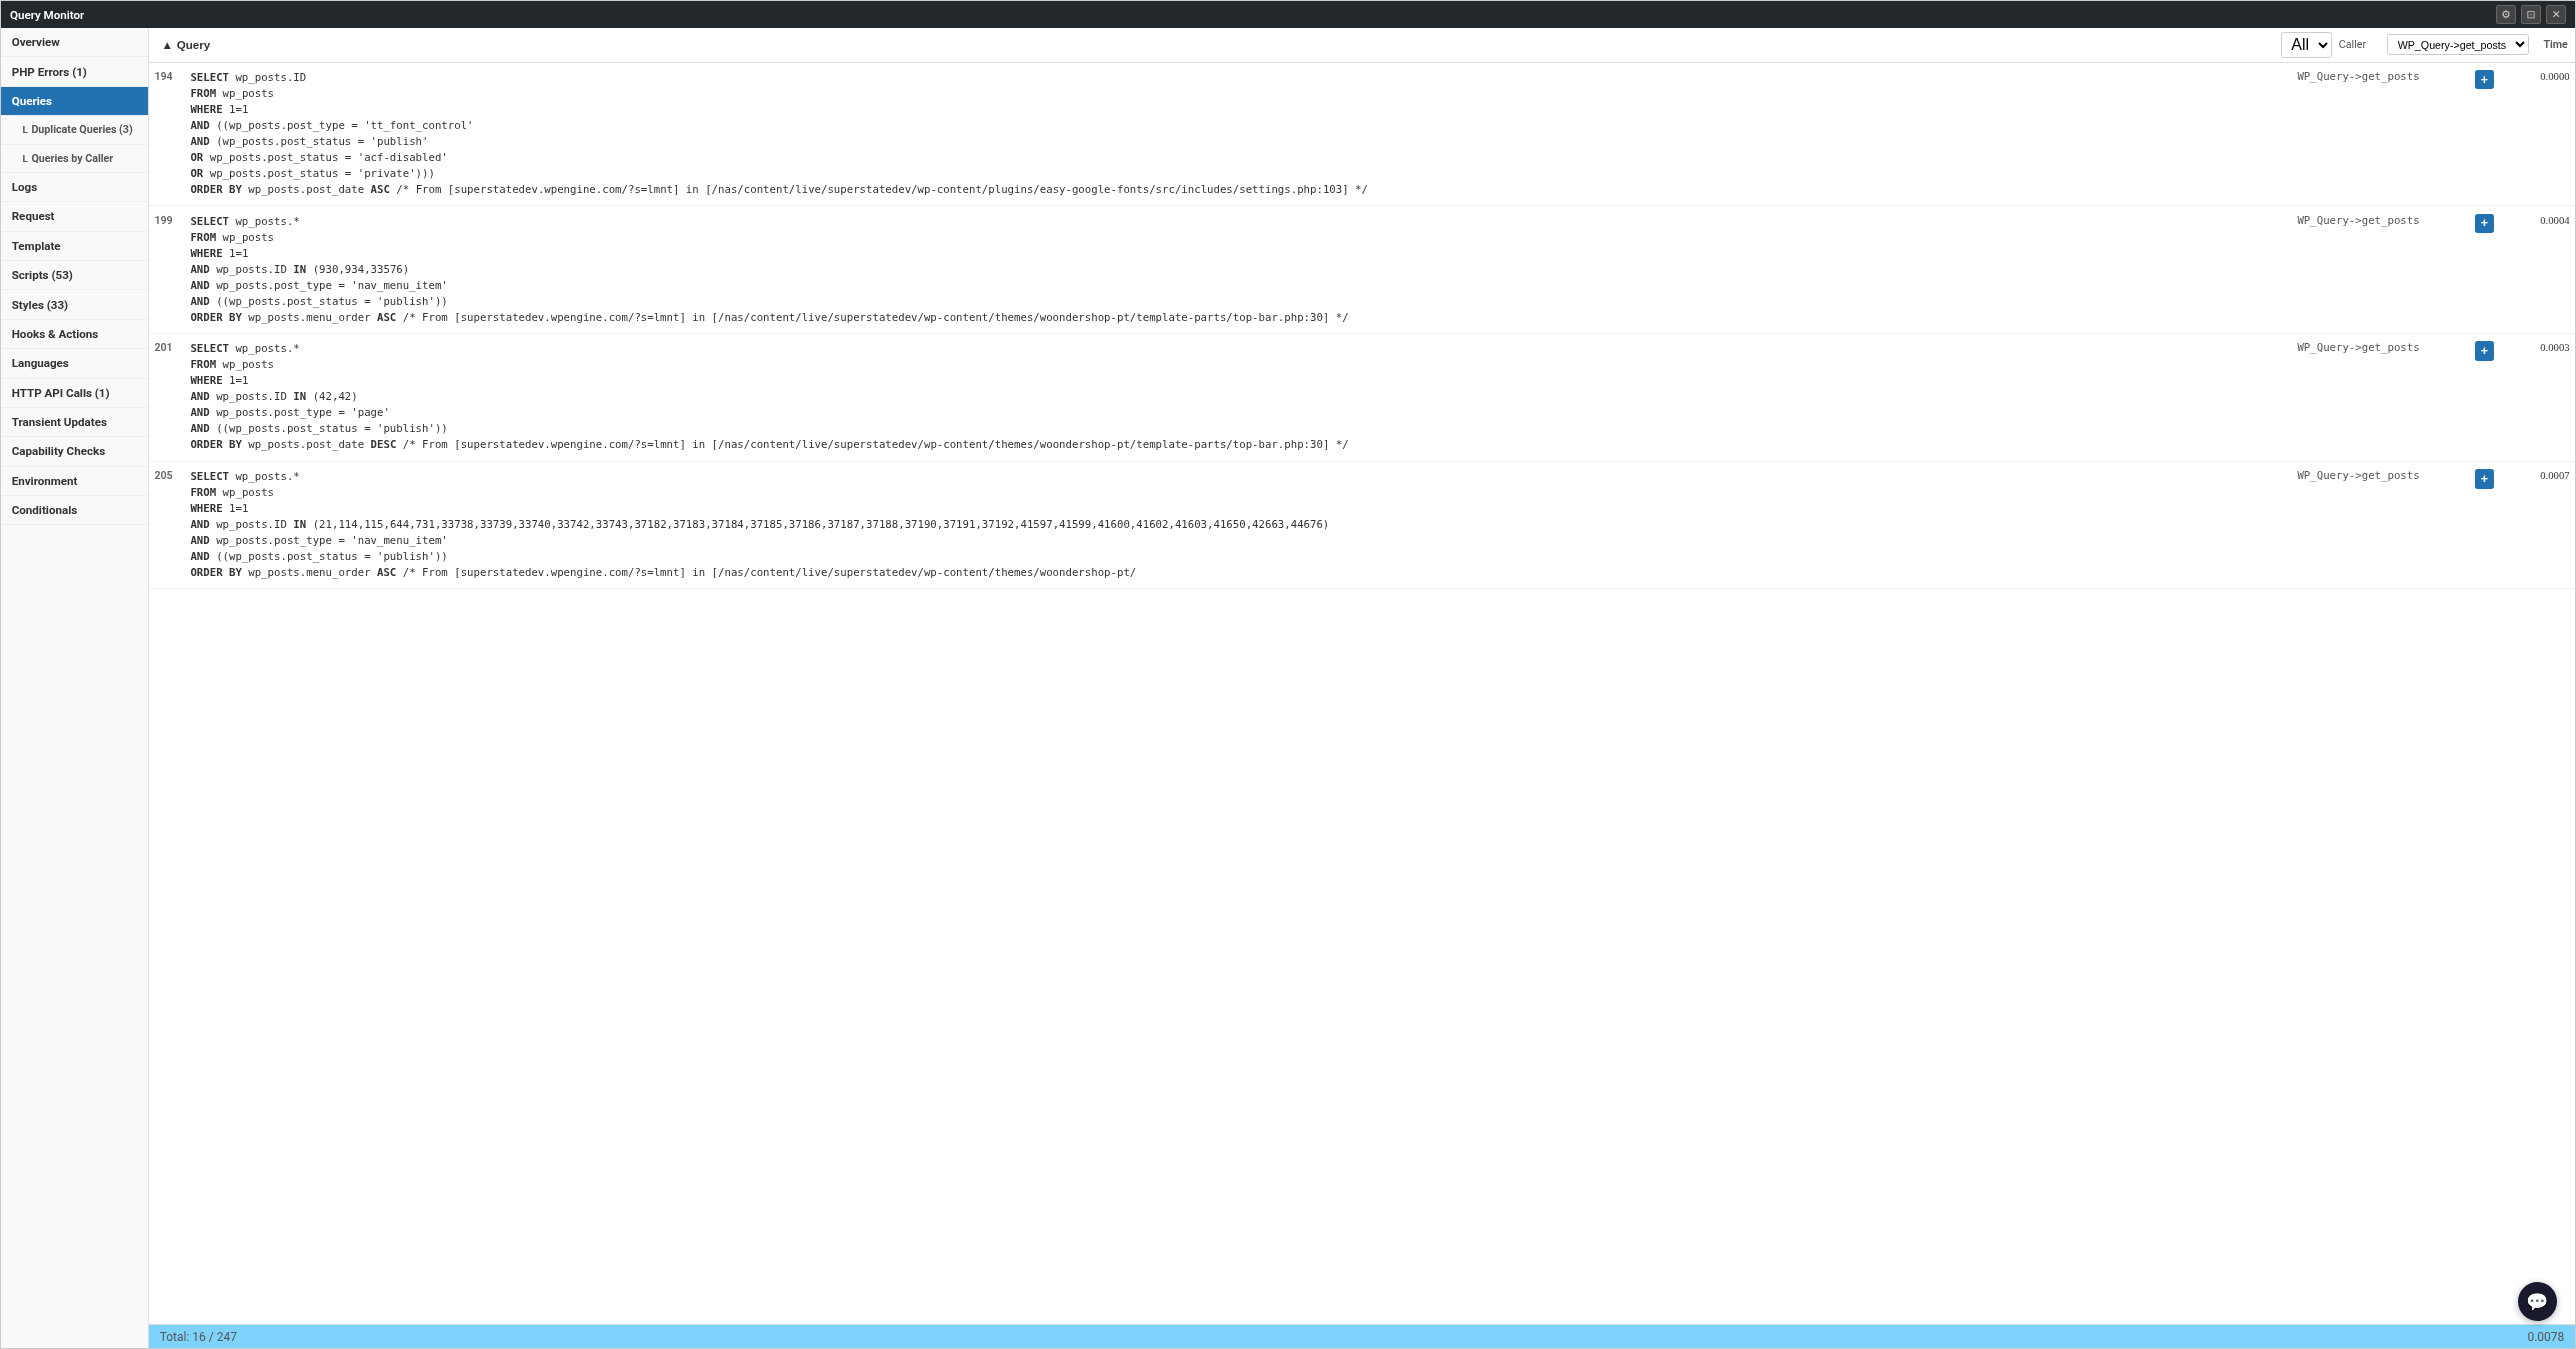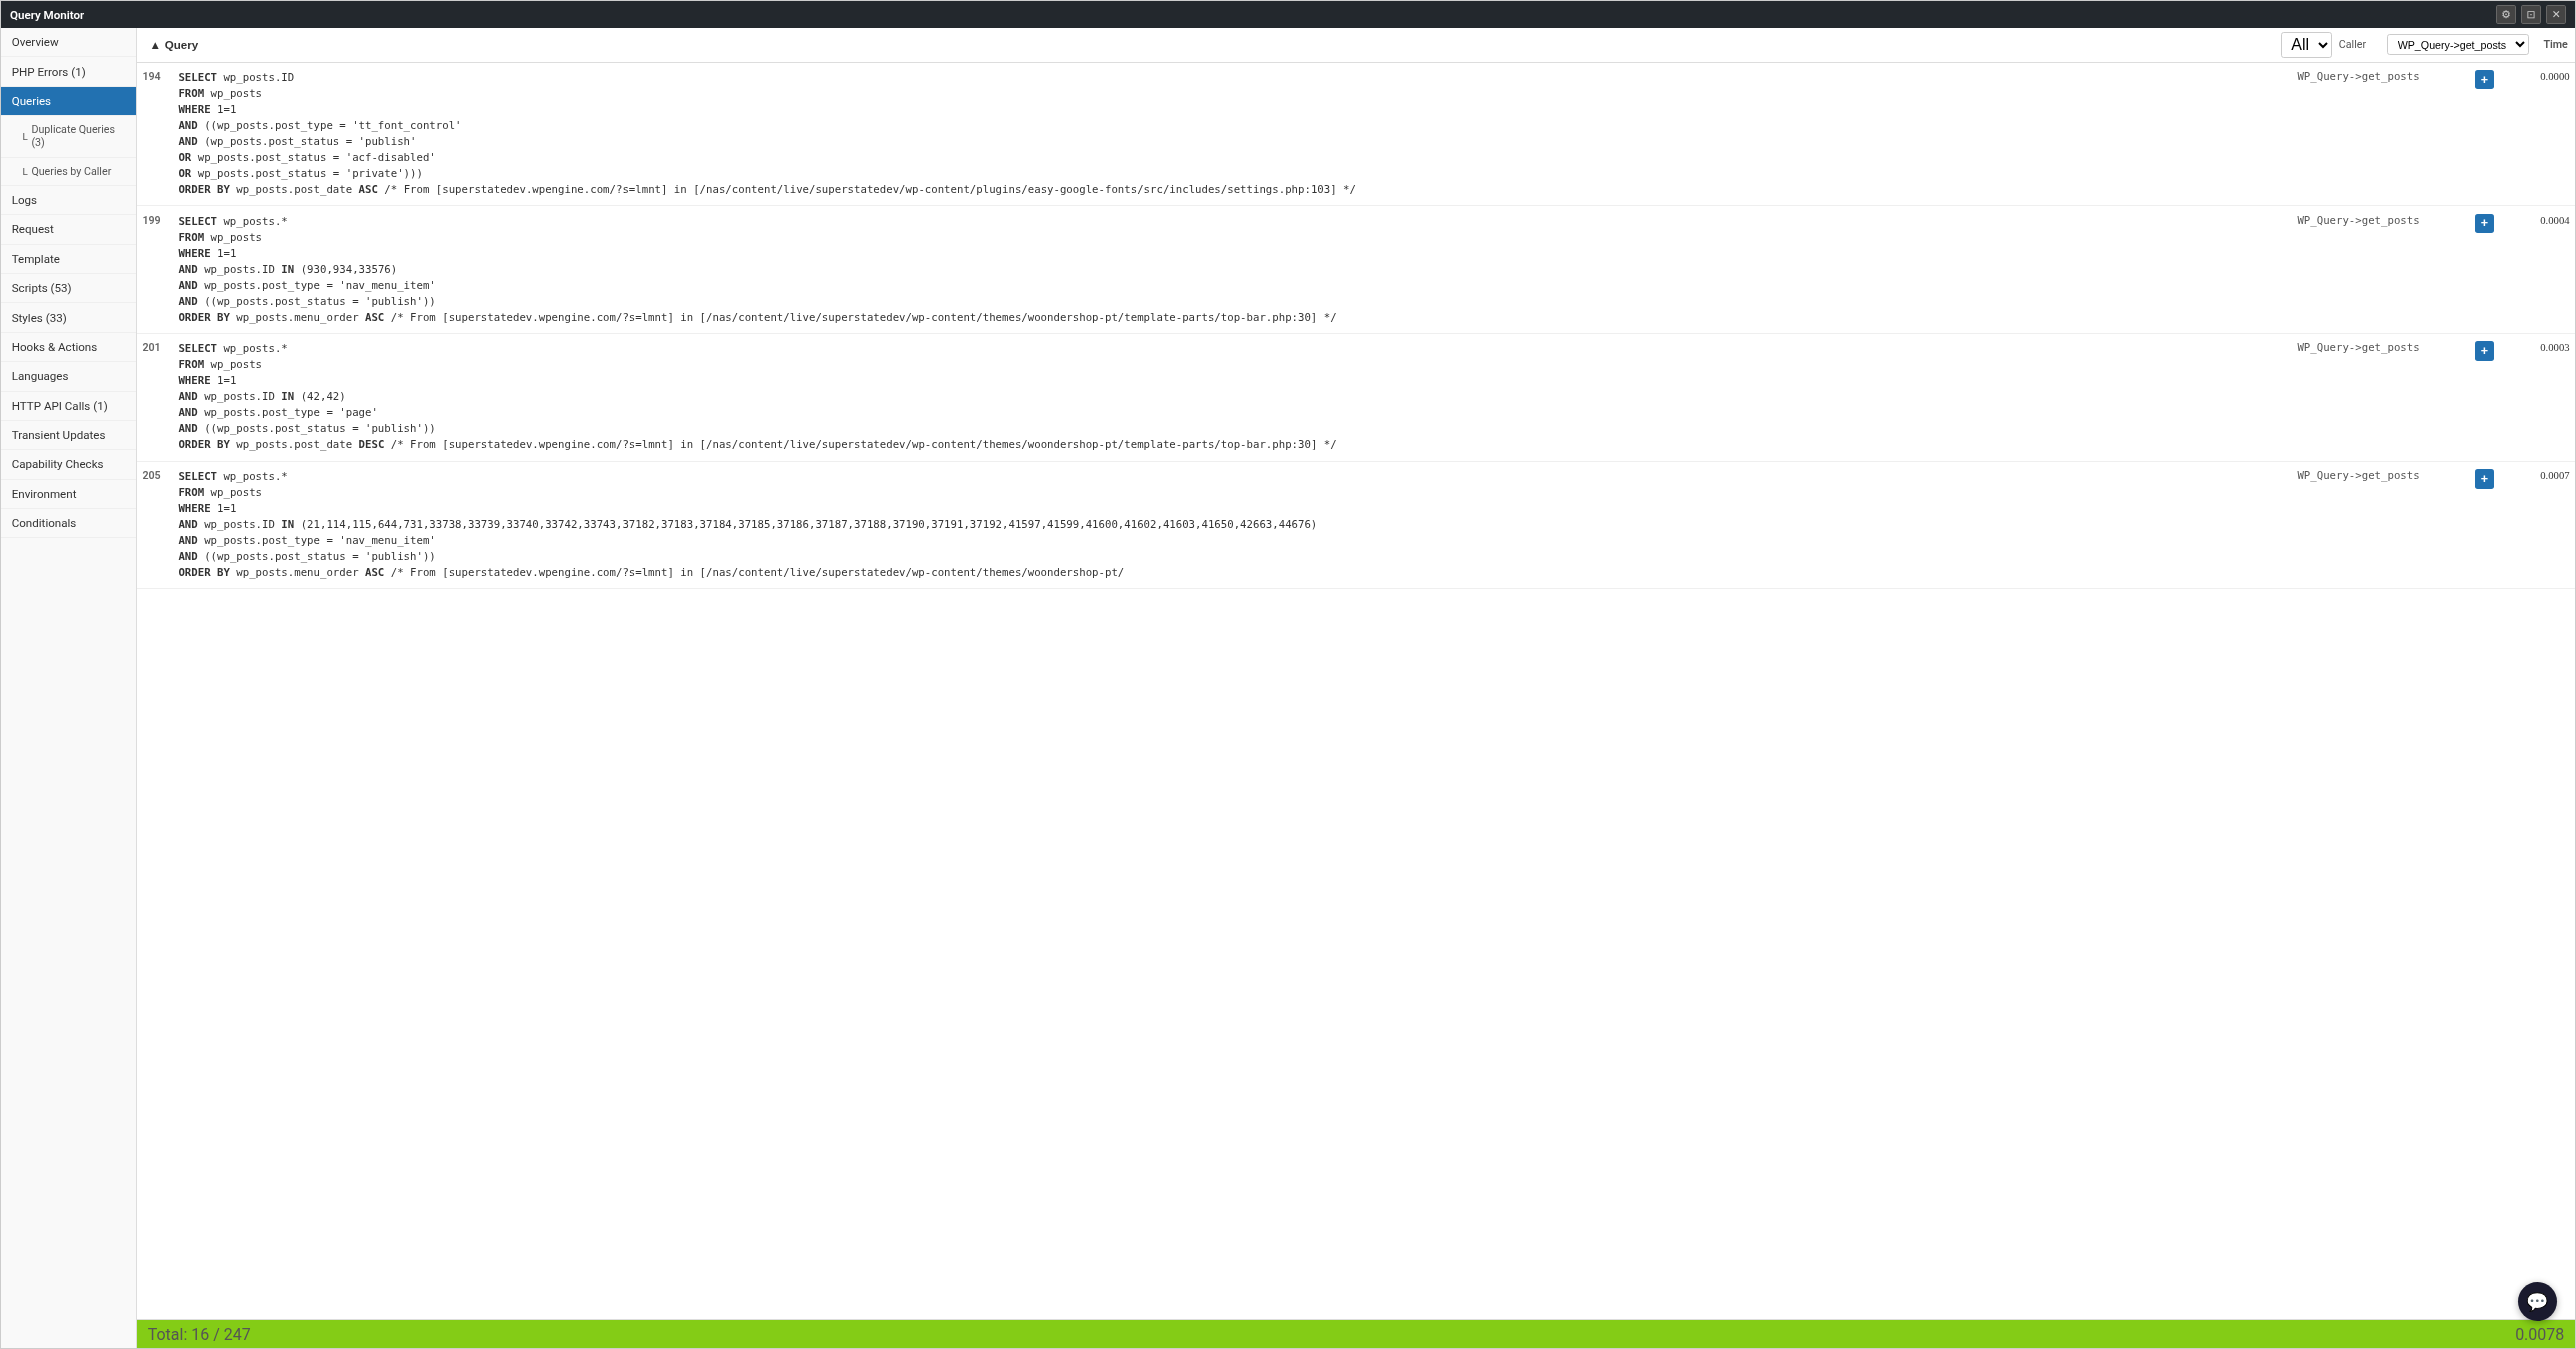--- a/index.html
+++ b/index.html
@@ -51,25 +51,26 @@
       cursor: pointer;
       color: #ccc;
       font-size: 10.7px;
     }
     .qm-body {
       display: flex;
       flex: 1;
       overflow: hidden;
     }
     .qm-sidebar {
-      width: 136px;
+      width: 148px;
       background: #f9f9f9;
       border-right: 0.9px solid #ddd;
       overflow-y: auto;
       flex-shrink: 0;
+      font-weight: bold;
     }
     .sidebar-item {
       padding: 7.2px 10.7px;
       cursor: pointer;
       border-bottom: 0.9px solid #efefef;
       color: #333;
       font-size: 11.6px;
       display: flex;
       align-items: center;
     }
@@ -205,23 +206,23 @@
       padding: 7.2px 5.4px;
       font-size: 10.7px;
       color: #333;
       vertical-align: top;
       text-align: right;
       font-family: Liberation Serif, serif;
     }
     .qm-footer {
       border-top: 0.9px solid #ddd;
       padding: 4.5px 10.7px;
-      font-size: 16px;
+      font-size: 12px;
       color: #555;
-      background: #84cc16;
+      background: #7dd3fc;
       flex-shrink: 0;
       display: flex;
       justify-content: space-between;
     }
     .chat-bubble {
       position: absolute;
       bottom: 27px;
       right: 18px;
       width: 39px;
       height: 39px;

